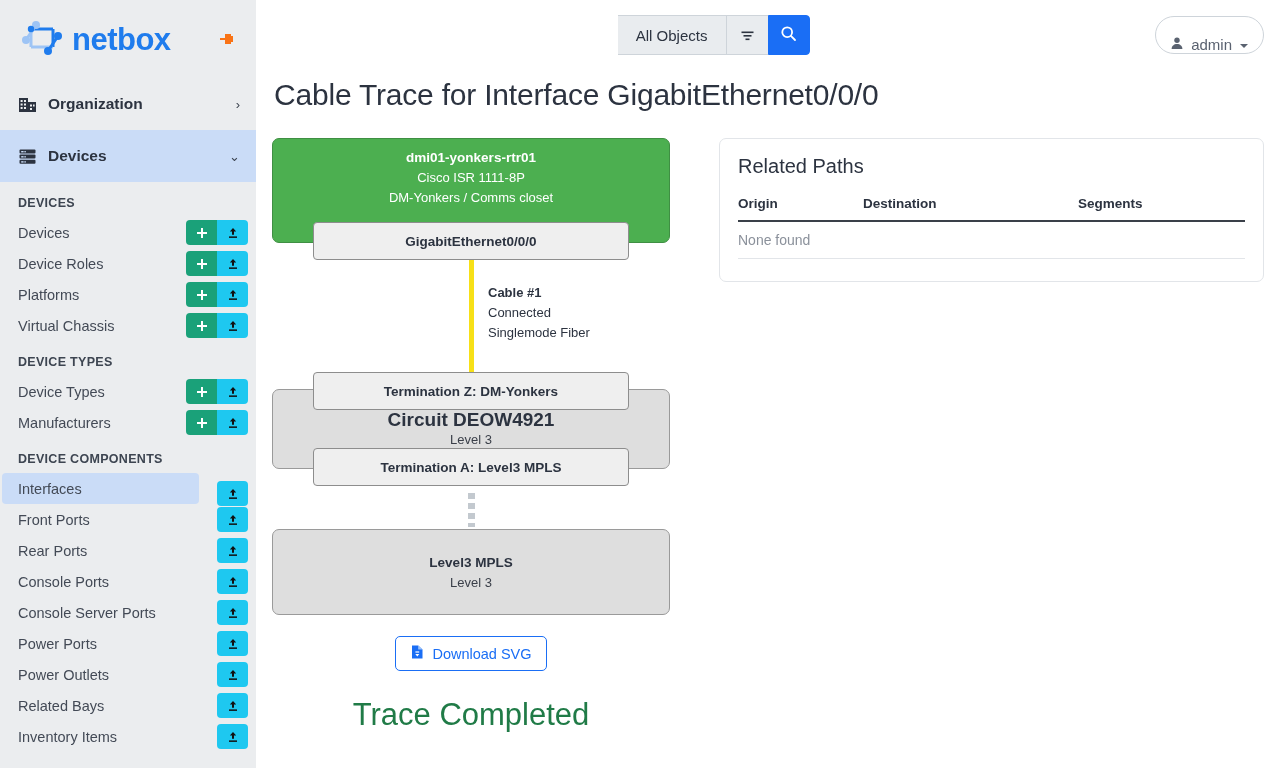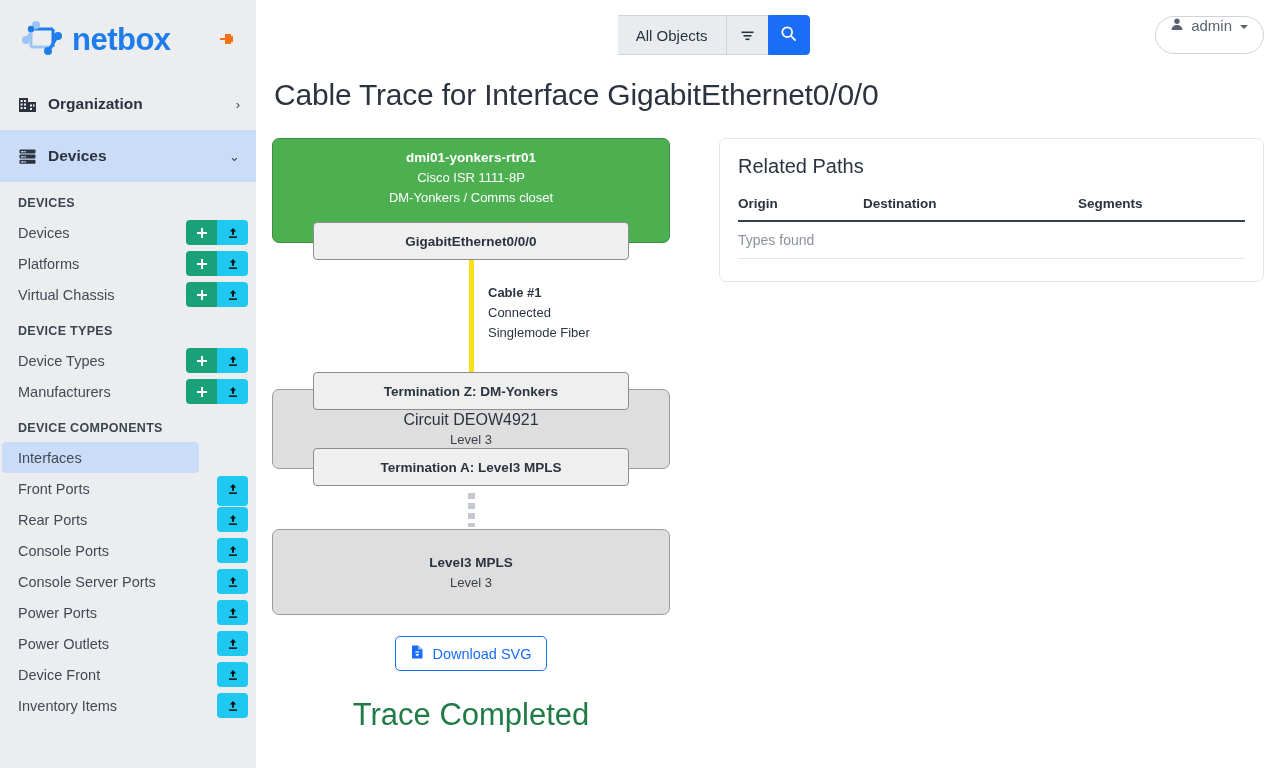--- a/index.html
+++ b/index.html
@@ -108,21 +108,21 @@
     width: 42px;
     background: #e9ecef; border: 1px solid #ced4da; border-left: 1px solid #ced4da; border-right: none;
     cursor: pointer;
   }
   .go-btn {
     display: flex; align-items: center; justify-content: center;
     width: 42px; background: #1a6ef5; border: 1px solid #1a6ef5;
     border-radius: 0 4px 4px 0; cursor: pointer;
   }
   .user-btn {
-    display: flex; align-items: flex-start; gap: 7px;
+    display: flex; align-items: flex-end; gap: 7px;
     height: 38px; padding: 0 14px;
     border: 1px solid #ced4da; border-radius: 19px;
     font-size: 15px; color: #5a6270; background: #fff;
     cursor: pointer;
   }
 
   
   .page-title {
     font-size: 30px; font-weight: 400; color: #2c3340;
     padding: 8px 0 0 18px;
@@ -166,21 +166,21 @@
   }
   .cable-label .cl-title { font-weight: 700; }
 
   .circuit-wrap { position: relative; }
   .node-circuit {
     width: 398px; height: 80px;
     background: #dedede; border: 1px solid #9a9a9a; border-radius: 7px;
     display: flex; flex-direction: column; align-items: center; justify-content: center;
     color: #2c3340;
   }
-  .node-circuit .nc-name { font-size: 16px; font-weight: 400; line-height: 21px; }
+  .node-circuit .nc-name { font-size: 19px; font-weight: 700; line-height: 21px; }
   .node-circuit .nc-sub { font-size: 13px; line-height: 20px; color: #3a3f49; }
   .term-over-top { position: relative; z-index: 3; margin-bottom: -21px; }
   .term-over-bot { position: relative; z-index: 3; margin-top: -21px; }
 
   .dotted-zone { position: relative; height: 43px; }
   .dotted-line {
     position: absolute; left: 199px; top: 3px; width: 7px; height: 38px;
     transform: translateX(-3px);
     background-image: linear-gradient(#c3c9cf 62%, rgba(255,255,255,0) 0%);
     background-position: left;
@@ -312,20 +312,36 @@
       </span>
       <span class="mini-btn imp">
         <svg width="12" height="12" viewBox="0 0 12 12">
             <path d="M6 1l3.2 3.6H7v3.2H5V4.6H2.8z" fill="#111"></path>
             <rect x="2" y="9.4" width="8" height="1.5" fill="#111"></rect>
           </svg>
       </span>
     </span>
   </div>
 
+  <div class="nav-item">
+    <span class="ni-label">Device Roles</span>
+    <span class="btn-grp">
+      <span class="mini-btn add">
+        <svg width="12" height="12" viewBox="0 0 12 12">
+            <path d="M5 1h2v4h4v2H7v4H5V7H1V5h4z" fill="#fff"></path>
+          </svg>
+      </span>
+      <span class="mini-btn imp">
+        <svg width="12" height="12" viewBox="0 0 12 12">
+            <path d="M6 1l3.2 3.6H7v3.2H5V4.6H2.8z" fill="#111"></path>
+            <rect x="2" y="9.4" width="8" height="1.5" fill="#111"></rect>
+          </svg>
+      </span>
+    </span>
+  </div>
 
   <div class="nav-item">
     <span class="ni-label">Platforms</span>
     <span class="btn-grp">
       <span class="mini-btn add">
         <svg width="12" height="12" viewBox="0 0 12 12">
             <path d="M5 1h2v4h4v2H7v4H5V7H1V5h4z" fill="#fff"></path>
           </svg>
       </span>
       <span class="mini-btn imp">
@@ -470,21 +486,21 @@
       <span class="mini-btn imp">
         <svg width="12" height="12" viewBox="0 0 12 12">
             <path d="M6 1l3.2 3.6H7v3.2H5V4.6H2.8z" fill="#111"></path>
             <rect x="2" y="9.4" width="8" height="1.5" fill="#111"></rect>
           </svg>
       </span>
     </span>
   </div>
 
   <div class="nav-item">
-    <span class="ni-label">Device Front</span>
+    <span class="ni-label">Related Bays</span>
     <span class="btn-grp">
       <span class="mini-btn imp">
         <svg width="12" height="12" viewBox="0 0 12 12">
             <path d="M6 1l3.2 3.6H7v3.2H5V4.6H2.8z" fill="#111"></path>
             <rect x="2" y="9.4" width="8" height="1.5" fill="#111"></rect>
           </svg>
       </span>
     </span>
   </div>
 
@@ -612,21 +628,21 @@
         <table class="rp">
           <thead>
             <tr>
               <th class="col-origin">Origin</th>
               <th class="col-dest">Destination</th>
               <th>Segments</th>
             </tr>
           </thead>
           <tbody>
             <tr>
-              <td colspan="3">Types found</td>
+              <td colspan="3">None found</td>
             </tr>
           </tbody>
         </table>
       </div>
     </div>
 
   </div>
 </div>
 
 </body></html>

